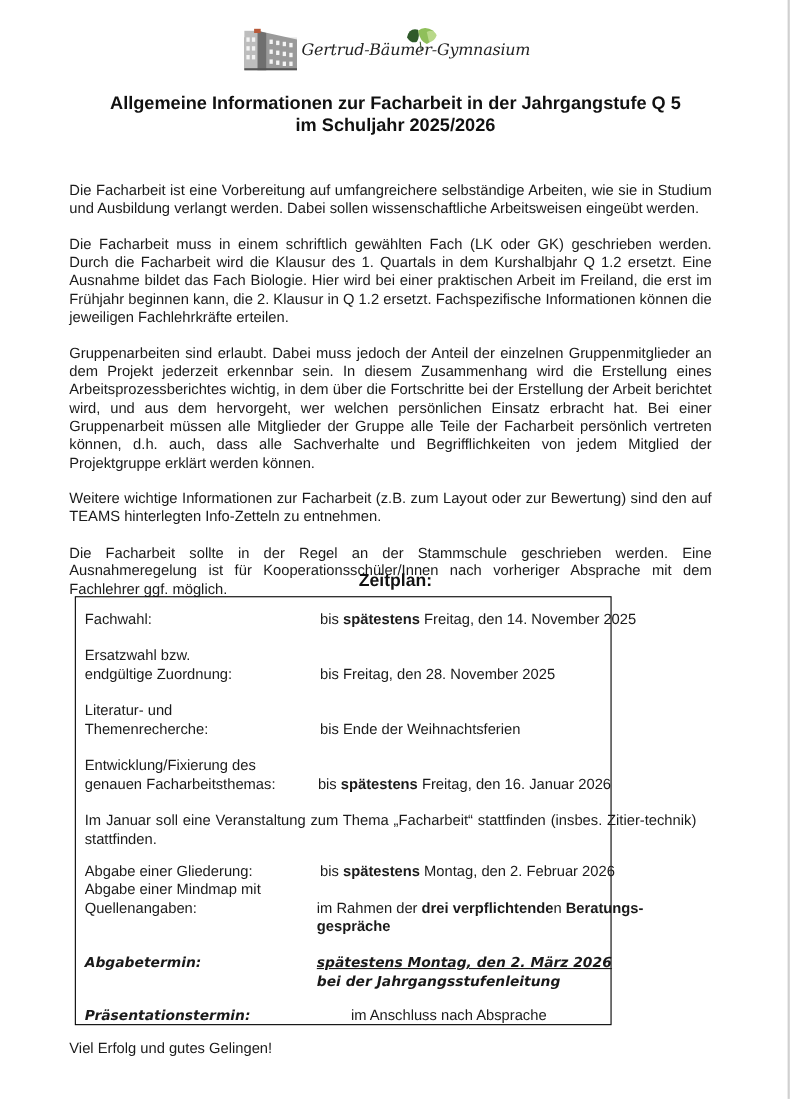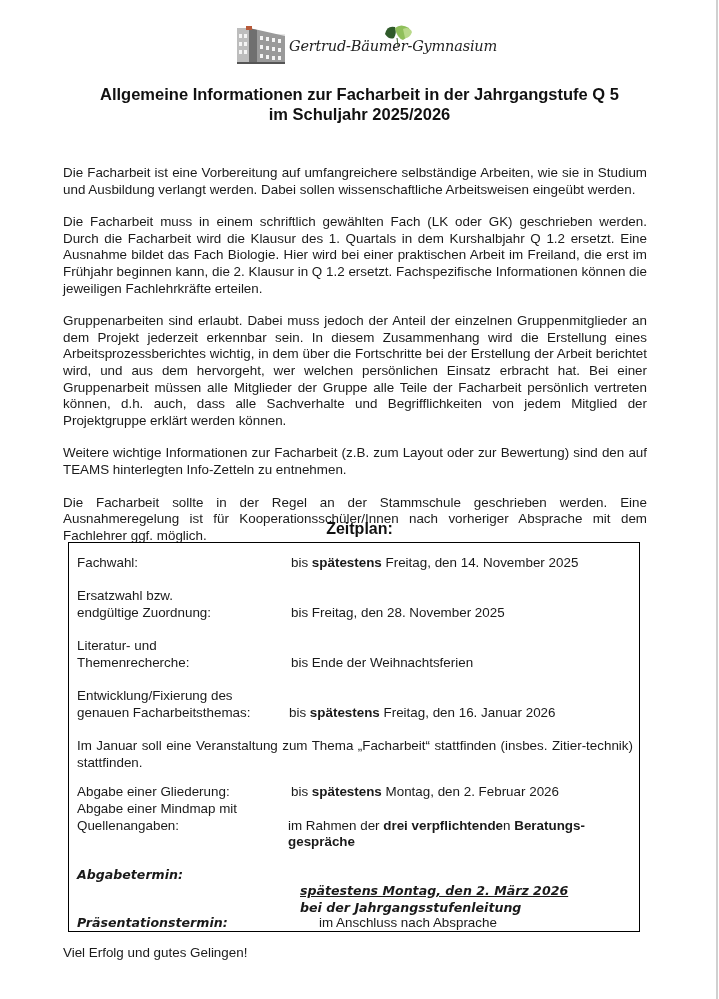--- a/index.html
+++ b/index.html
@@ -2,21 +2,21 @@
 <html><head>
 <meta charset="utf-8">
 <style>
   html, body { margin: 0; padding: 0; background: #ffffff; }
   body {
     width: 719px; height: 999px; position: relative; overflow: hidden;
     font-family: "Liberation Sans", sans-serif; color: #111111;
   }
   .edge-line { position: absolute; top: 0; right: 1px; width: 2px; height: 999px; background: #d0d0d0; }
 
-  .logo { position: absolute; left: 237px; top: 24px; width: 240px; height: 42px; }
+  .logo { position: absolute; left: 222px; top: 24px; width: 240px; height: 42px; }
   .logo .building { position: absolute; left: 0; top: 2px; width: 48px; height: 38px; }
   .logo .leaf { position: absolute; left: 146px; top: 0; width: 30px; height: 22px; }
   .logo .school-name {
     position: absolute; left: 52px; top: 14px; white-space: nowrap;
     font-family: "DejaVu Serif", serif; font-style: italic; font-size: 14.5px; color: #222;
     letter-spacing: -0.2px;
   }
 
   .title {
     position: absolute; left: 0; width: 719px; top: 84px; text-align: center;
@@ -28,21 +28,21 @@
     font-size: 13.4px; line-height: 16.6px; text-align: justify; color: #1a1a1a;
   }
   .body-text p { margin: 16px 0 7px 0; }
 
   .zeitplan-heading {
     position: absolute; left: 0; width: 719px; top: 520px; text-align: center;
     font-weight: bold; font-size: 16px;
   }
 
   .schedule-box {
-    position: absolute; left: 68px; top: 542px; width: 572px; height: 390px;
+    position: absolute; left: 68px; top: 542px; width: 488px; height: 390px;
     border: 1.5px solid #000; border-bottom-width: 1.5px; box-sizing: border-box;
   }
   .row { position: absolute; left: 8px; font-size: 13.4px; line-height: 16.6px; color: #1a1a1a; }
   .row .lbl { position: absolute; left: 0; width: 210px; }
   .row .val { position: absolute; left: 214px; width: 350px; }
   .row .full { position: absolute; left: 0; width: 556px; }
   .calibri-bold { font-family: "DejaVu Sans", sans-serif; font-weight: bold; font-size: 12.6px; font-style: italic; }
   .underline { text-decoration: underline; }
   b { font-weight: bold; }
 
@@ -141,21 +141,21 @@
     <span class="val"><span>bis </span><b>spätestens</b><span> Montag, den 2. Februar 2026</span></span>
   </div>
 
   <div class="row" style="top:258px;">
     <span class="lbl"><span>Abgabe einer Mindmap mit</span><br><span>Quellenangaben:</span></span>
     <span class="val" style="top:16.6px; left:211px;"><span>im Rahmen der </span><b>drei verpflichtende</b><span>n</span><b> Beratungs-</b><br><b>gespräche</b></span>
   </div>
 
   <div class="row" style="top:324px;">
     <span class="lbl calibri-bold">Abgabetermin:</span>
-    <span class="val calibri-bold" style="left:223px;margin-top:16px;"><span class="underline">spätestens Montag, den 2. März 2026</span><br><span>bei der Jahrgangsstufenleitung</span></span>
+    <span class="val calibri-bold" style="left:211px;"><span class="underline">spätestens Montag, den 2. März 2026</span><br><span>bei der Jahrgangsstufenleitung</span></span>
   </div>
 
   <div class="row" style="top:372px;">
     <span class="lbl calibri-bold">Präsentationstermin:</span>
     <span class="val" style="left:218px;margin-left:24px;">im Anschluss nach Absprache</span>
   </div>
 
 </div>
 
 <div class="closing">Viel Erfolg und gutes Gelingen!</div>

